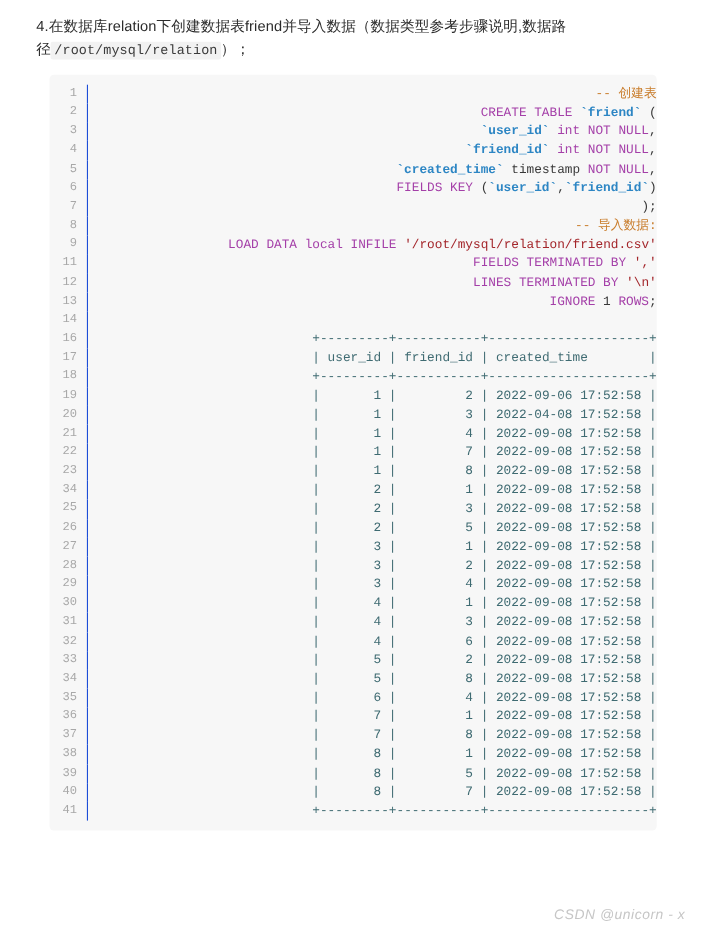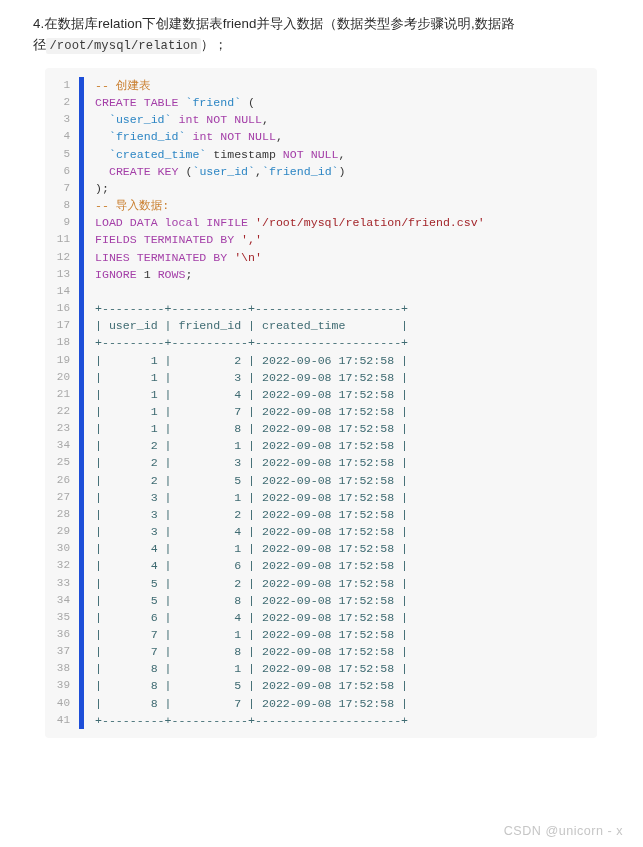--- a/index.html
+++ b/index.html
@@ -59,46 +59,48 @@
     text-align: right;
     padding-right: 9px;
     color: #a8a8a8;
     font-size: 11px;
     line-height: 17.15px;
     user-select: none;
     box-sizing: border-box;
   }
   .code-text {
     flex: 1 1 auto;
-    border-left: 5px solid #1d4ed8;
+    border-left: 1px solid #1d4ed8;
     padding-left: 11px;
     white-space: pre-wrap;
     word-break: break-word;
     color: #383838;
     box-sizing: border-box;
     min-height: 17.15px;
+    text-align: right;
   }
 
   
   .t-comment { color: #c97d2c; }
   .t-keyword { color: #a43fa8; font-weight: normal; }
-  .t-ident   { color: #2d86c4; }
+  .t-ident   { color: #2d86c4; font-weight: bold; }
   .t-string  { color: #a3252a; }
   .t-plain   { color: #383838; }
   .t-out     { color: #3f6b72; }
 
   
   .watermark {
     position: absolute;
     right: 20px;
     bottom: 9px;
     font-size: 12.6px;
     color: #c6c6c6;
     letter-spacing: 0.5px;
     font-family: "Liberation Sans", sans-serif;
+    font-style: italic;
   }
 </style>
 </head>
 <body>
 
 <p class="intro"><span>4.在数据库relation下创建数据表friend并导入数据（数据类型参考步骤说明,数据路径</span><span class="inline-code">/root/mysql/relation</span><span>）；</span></p>
 
 <div class="code-block">
   <div class="code-lines" id="code-lines">
       <div class="code-row">
@@ -116,21 +118,21 @@
       <div class="code-row">
         <div class="ln">4</div>
         <div class="code-text"><span class="t-plain">  </span><span class="t-ident">`friend_id`</span><span class="t-plain"> </span><span class="t-keyword">int NOT NULL</span><span class="t-plain">,</span></div>
       </div>
       <div class="code-row">
         <div class="ln">5</div>
         <div class="code-text"><span class="t-plain">  </span><span class="t-ident">`created_time`</span><span class="t-plain"> timestamp </span><span class="t-keyword">NOT NULL</span><span class="t-plain">,</span></div>
       </div>
       <div class="code-row">
         <div class="ln">6</div>
-        <div class="code-text"><span class="t-plain">  </span><span class="t-keyword">CREATE KEY</span><span class="t-plain"> (</span><span class="t-ident">`user_id`</span><span class="t-plain">,</span><span class="t-ident">`friend_id`</span><span class="t-plain">)</span></div>
+        <div class="code-text"><span class="t-plain">  </span><span class="t-keyword">FIELDS KEY</span><span class="t-plain"> (</span><span class="t-ident">`user_id`</span><span class="t-plain">,</span><span class="t-ident">`friend_id`</span><span class="t-plain">)</span></div>
       </div>
       <div class="code-row">
         <div class="ln">7</div>
         <div class="code-text"><span class="t-plain">);</span></div>
       </div>
       <div class="code-row">
         <div class="ln">8</div>
         <div class="code-text"><span class="t-comment">-- 导入数据:</span></div>
       </div>
       <div class="code-row">
@@ -164,21 +166,21 @@
       <div class="code-row">
         <div class="ln">18</div>
         <div class="code-text"><span class="t-out">+---------+-----------+---------------------+</span></div>
       </div>
       <div class="code-row">
         <div class="ln">19</div>
         <div class="code-text"><span class="t-out">|       1 |         2 | 2022-09-06 17:52:58 |</span></div>
       </div>
       <div class="code-row">
         <div class="ln">20</div>
-        <div class="code-text"><span class="t-out">|       1 |         3 | 2022-09-08 17:52:58 |</span></div>
+        <div class="code-text"><span class="t-out">|       1 |         3 | 2022-04-08 17:52:58 |</span></div>
       </div>
       <div class="code-row">
         <div class="ln">21</div>
         <div class="code-text"><span class="t-out">|       1 |         4 | 2022-09-08 17:52:58 |</span></div>
       </div>
       <div class="code-row">
         <div class="ln">22</div>
         <div class="code-text"><span class="t-out">|       1 |         7 | 2022-09-08 17:52:58 |</span></div>
       </div>
       <div class="code-row">
@@ -207,20 +209,24 @@
       </div>
       <div class="code-row">
         <div class="ln">29</div>
         <div class="code-text"><span class="t-out">|       3 |         4 | 2022-09-08 17:52:58 |</span></div>
       </div>
       <div class="code-row">
         <div class="ln">30</div>
         <div class="code-text"><span class="t-out">|       4 |         1 | 2022-09-08 17:52:58 |</span></div>
       </div>
       <div class="code-row">
+        <div class="ln">31</div>
+        <div class="code-text"><span class="t-out">|       4 |         3 | 2022-09-08 17:52:58 |</span></div>
+      </div>
+      <div class="code-row">
         <div class="ln">32</div>
         <div class="code-text"><span class="t-out">|       4 |         6 | 2022-09-08 17:52:58 |</span></div>
       </div>
       <div class="code-row">
         <div class="ln">33</div>
         <div class="code-text"><span class="t-out">|       5 |         2 | 2022-09-08 17:52:58 |</span></div>
       </div>
       <div class="code-row">
         <div class="ln">34</div>
         <div class="code-text"><span class="t-out">|       5 |         8 | 2022-09-08 17:52:58 |</span></div>

